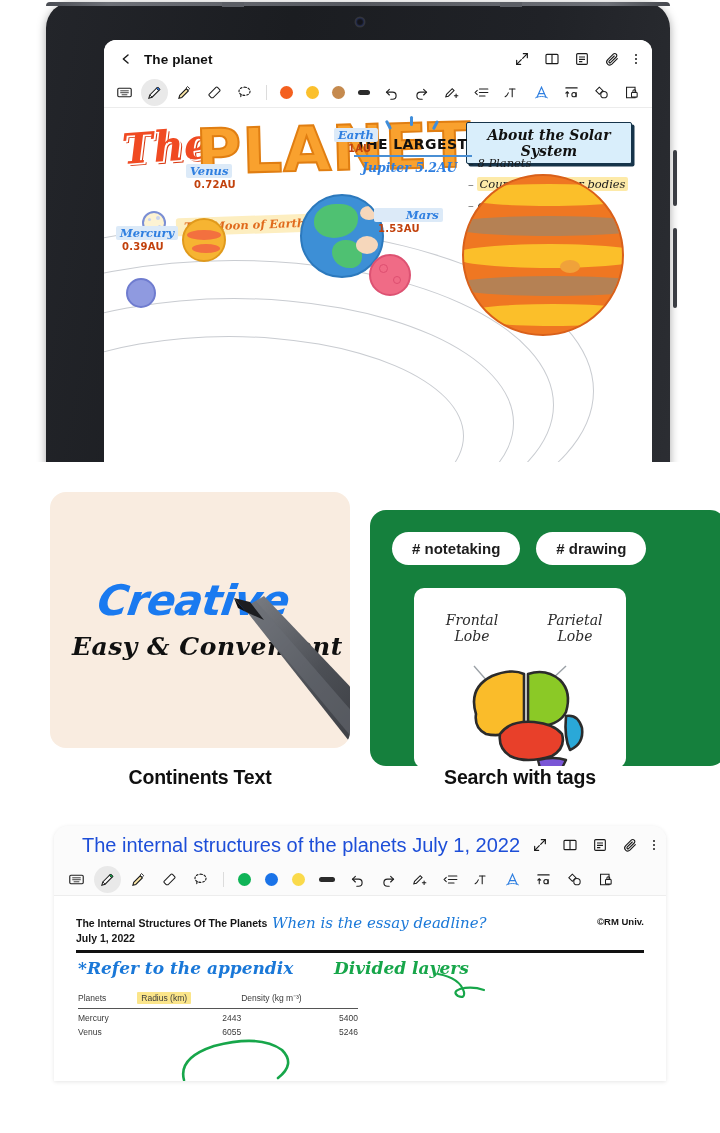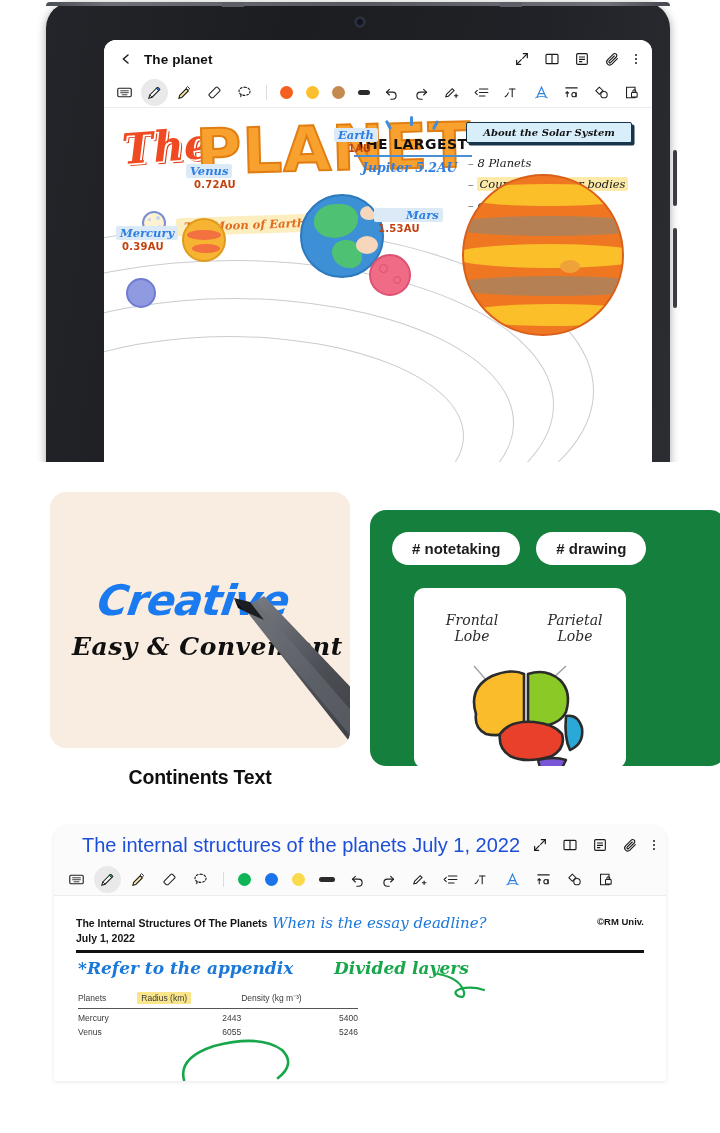--- a/index.html
+++ b/index.html
@@ -92,21 +92,21 @@
     background:#fdf3d3; border:2px solid #7b8fd4;
   }
   .moon-ball i { position:absolute; background:#c9d4ef; border-radius:50%; }
 
   
   .info-box {
     position:absolute; left:362px; top:14px; width:166px; padding:4px 2px;
     background:#d9eefb; border:1.6px solid #16344a; border-radius:2px;
     box-shadow:2.5px 2.5px 0 #16344a;
     font-family:"DejaVu Serif", serif; font-style:italic; font-weight:700;
-    font-size:10px; color:#111; text-align:center;
+    font-size:14px; color:#111; text-align:center;
   }
   .info-list { position:absolute; left:364px; top:48px; width:180px; }
   .info-list li {
     list-style:none; font-family:"DejaVu Serif", serif; font-style:italic;
     font-size:11.5px; color:#1a1a1a; margin-bottom:7px; white-space:nowrap;
   }
   .hl-yellow { background:#fdeaa8; padding:0 2px; border-radius:2px; }
   .tx-blue { color:#2f7fe0; }
 
   
@@ -497,20 +497,21 @@
         <path d="M62 126 Q54 100 78 88 Q98 80 110 86 L110 140 Q88 150 72 146 Q60 140 62 126 Z" fill="#fabc2a" stroke="#2b2b2b" stroke-width="2.6" stroke-linejoin="round"></path>
         <path d="M114 86 Q132 80 146 92 Q158 104 152 124 Q146 136 128 138 L114 138 Z" fill="#8bc926" stroke="#2b2b2b" stroke-width="2.6" stroke-linejoin="round"></path>
         <path d="M86 146 Q96 132 120 134 Q140 136 148 146 Q152 160 138 168 Q112 176 96 168 Q84 160 86 146 Z" fill="#e8402a" stroke="#2b2b2b" stroke-width="2.6" stroke-linejoin="round"></path>
         <path d="M152 128 Q164 126 168 140 Q170 156 156 162 Q150 150 152 128 Z" fill="#2aa8d8" stroke="#2b2b2b" stroke-width="2.6" stroke-linejoin="round"></path>
         <path d="M124 172 Q140 168 152 172 L148 180 L126 180 Z" fill="#7a56d6" stroke="#2b2b2b" stroke-width="2.4" stroke-linejoin="round"></path>
       </svg>
     </div>
   </div>
 
   <div class="caption cap-a">Continents Text</div>
+  <div class="caption cap-b">Search with tags</div>
 </div>
 
 <div class="pdf-sec">
   <div class="pdf-frame">
 
     <div class="pdf-header">
       <span class="ico">
         <svg viewBox="0 0 24 24" fill="none" stroke="currentColor" stroke-width="2" stroke-linecap="round" stroke-linejoin="round">
             <polyline points="15 18 8 12 15 6"></polyline>
           </svg>

